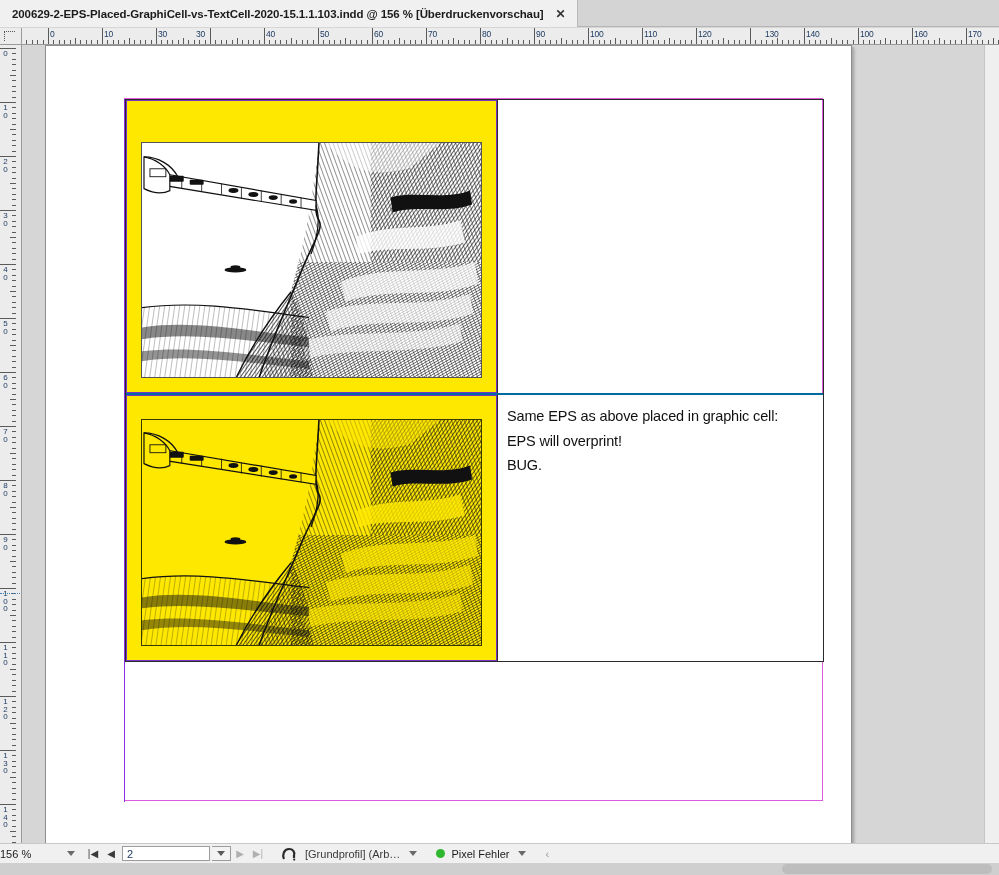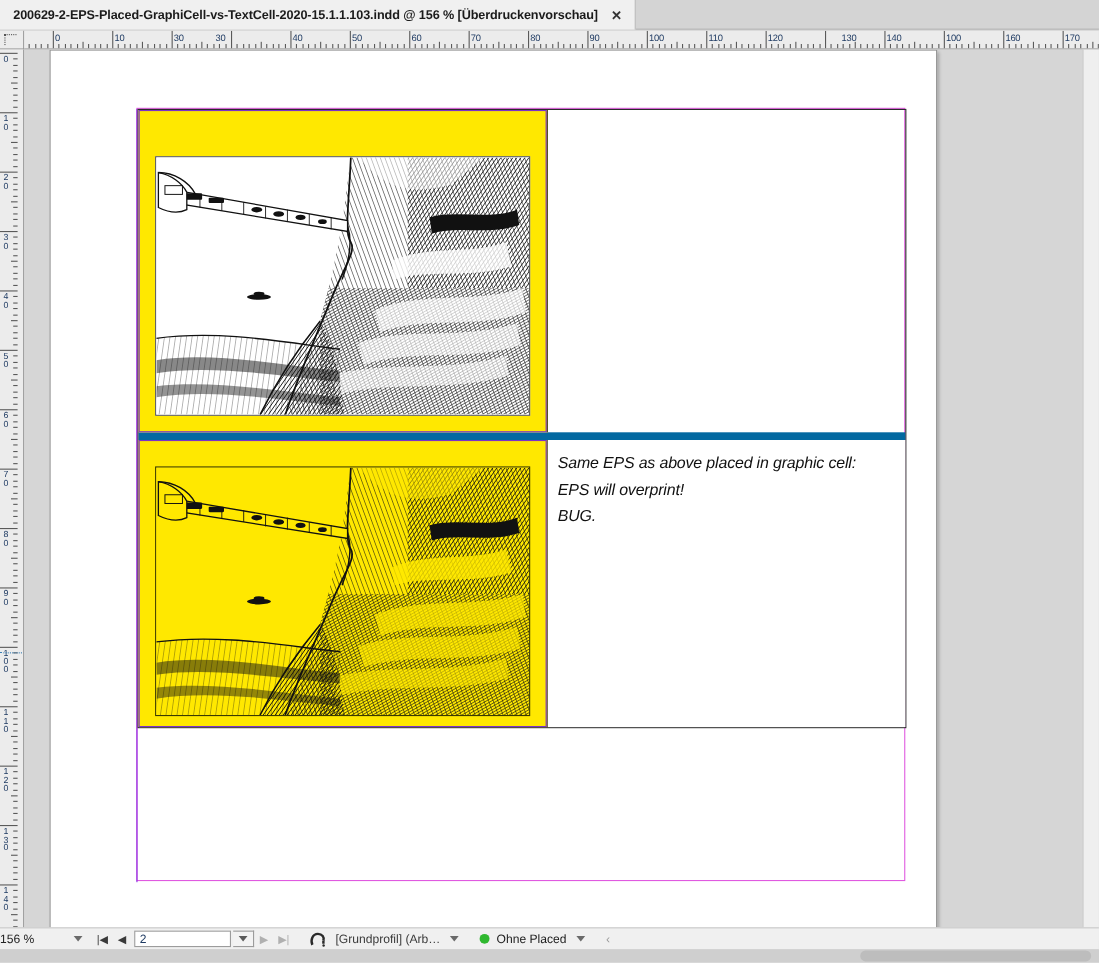--- a/index.html
+++ b/index.html
@@ -96,21 +96,21 @@
     border: 1px solid #e05ae0;
   }
   #table {
     position: absolute; left: 0px; top: 0px;
     width: 699px; height: 563px;
     border: 1px solid #2b2b2b;
     display: flex; flex-direction: column;
   }
   .trow { display: flex; width: 100%; }
   #row-1 { height: 293px; }
-  #row-2 { height: 268px; border-top: 7px solid #0369a1; font-style: italic; }
+  #row-2 { height: 268px; border-top: 2px solid #0369a1; }
 
   .cell-img {
     width: 372px; height: 100%;
     background: #ffe800;
     position: relative;
     border-right: 1px solid #2b2b2b;
     display: flex; align-items: flex-end; justify-content: center;
   }
   .cell-text {
     flex: 1; height: 100%; background: #ffffff;
@@ -786,20 +786,20 @@
     <svg width="16" height="14" viewBox="0 0 16 14">
       <path d="M3 12 C1 8 3 2 8 2 C12 2 14 5 13 8" fill="none" stroke="#2b2b2b" stroke-width="2.2"></path>
       <path d="M13 8 L13 11" stroke="#2b2b2b" stroke-width="2.2"></path>
       <circle cx="13.2" cy="12.6" r="1.1" fill="#2b2b2b"></circle>
     </svg>
   </span>
   <span id="profile-label">[Grundprofil] (Arb…</span>
   <span class="caret-down"></span>
 
   <span class="status-dot"></span>
-  <span id="error-label">Ohne Placed</span>
+  <span id="error-label">Pixel Fehler</span>
   <span class="caret-down"></span>
   <span class="small-caret-left">‹</span>
 </div>
 
 <div id="hbar-bottom">
   <div id="hbar-thumb"></div>
 </div>
 
 </body></html>

